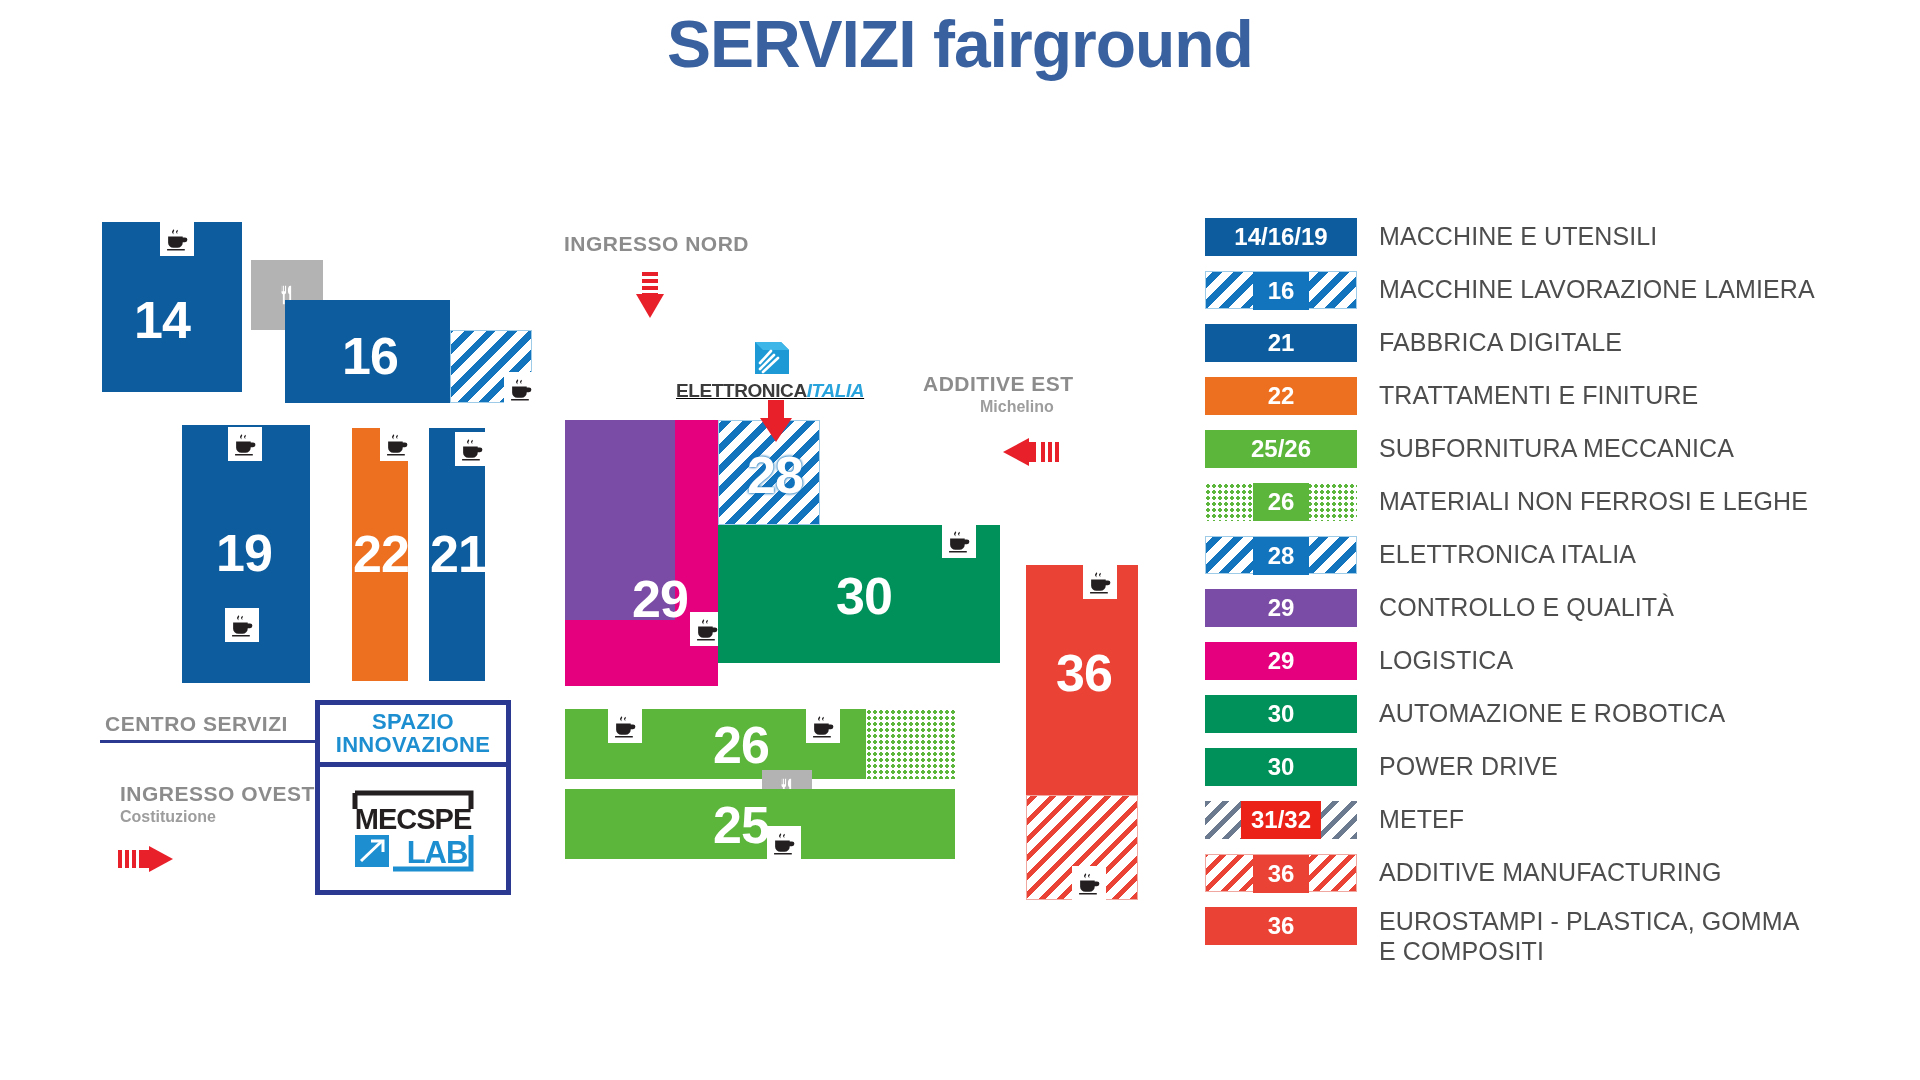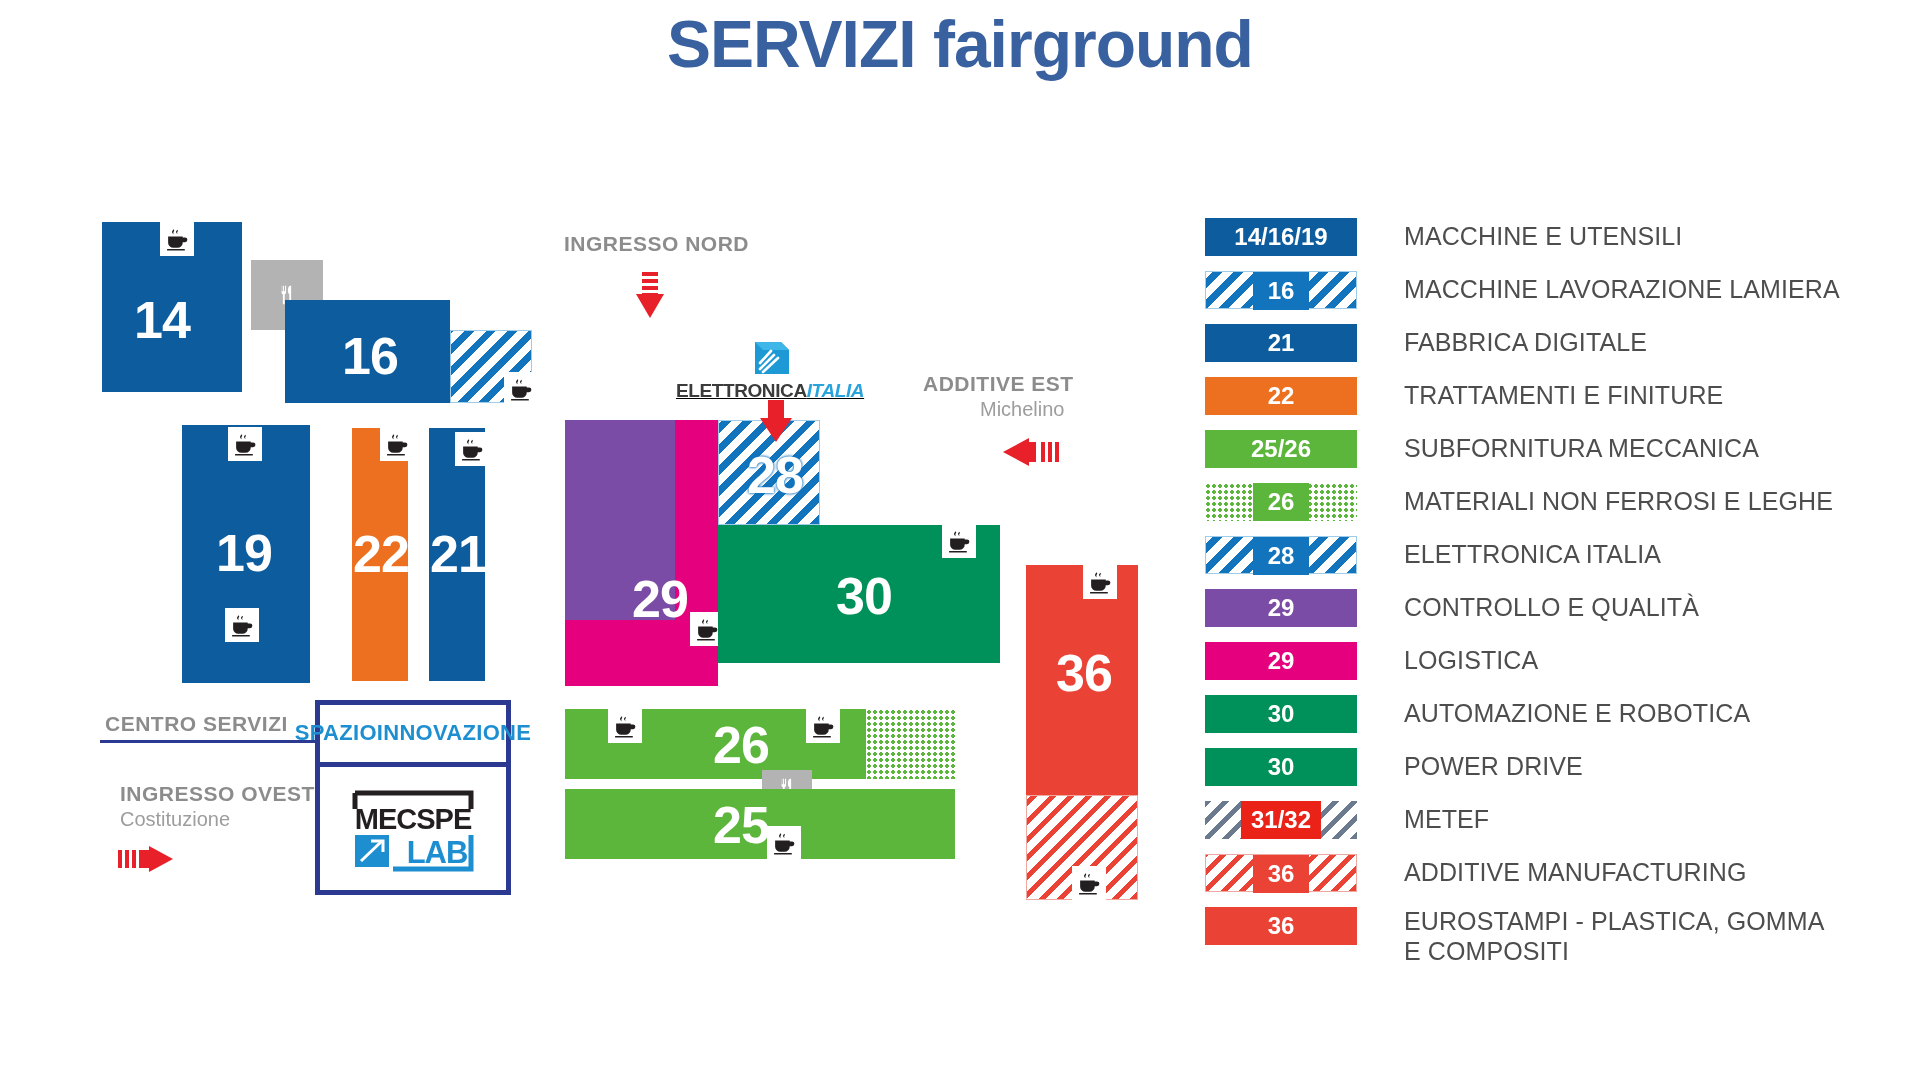--- a/index.html
+++ b/index.html
@@ -92,35 +92,35 @@
   .map-label {
     position: absolute;
     color: #8c8c8c;
     font-weight: bold;
     font-size: 21px;
     letter-spacing: 0.5px;
   }
   .map-sublabel {
     position: absolute;
     color: #9d9d9d;
-    font-weight: normal;
-    font-size: 20px;
+    font-weight: bold;
+    font-size: 16px;
   }
 
   
   .innov-box {
     position: absolute;
     border: 5px solid #2b3990;
     background: #ffffff;
   }
   .innov-top {
     position: absolute;
     left: 0; top: 0; right: 0; height: 62px;
     border-bottom: 5px solid #2b3990;
-    display: flex; flex-direction: row;
+    display: flex; flex-direction: column;
     align-items: center; justify-content: center;
     color: #1d8fd1;
     font-weight: bold;
     font-size: 22px;
     line-height: 1.02;
     letter-spacing: 0.3px;
   }
   .mecspelab {
     position: absolute;
     left: 0; right: 0; top: 62px; bottom: 0;
@@ -148,21 +148,20 @@
   .legend {
     position: absolute;
     left: 1205px; top: 218px;
     width: 700px;
   }
   .legend-row {
     display: flex;
     align-items: center;
     margin-bottom: 15px;
     height: 38px;
-    gap: 25px;
   }
   .legend-row.tall { height: 52px; align-items: flex-start; }
   .swatch {
     width: 152px; height: 38px;
     flex: 0 0 152px;
     position: relative;
     display: flex; align-items: center; justify-content: center;
     color: #ffffff;
     font-weight: bold;
     font-size: 24px;

